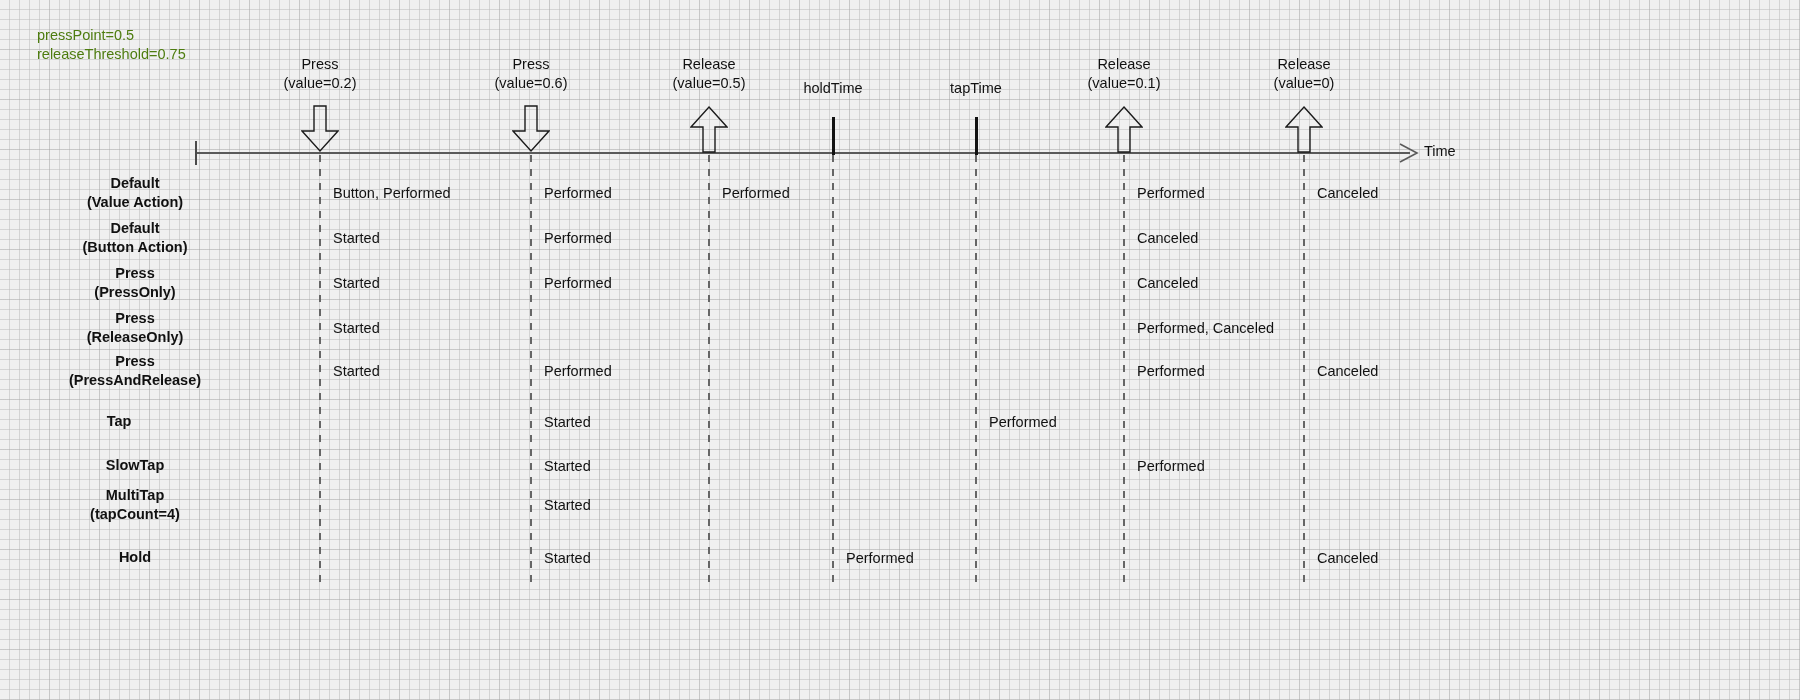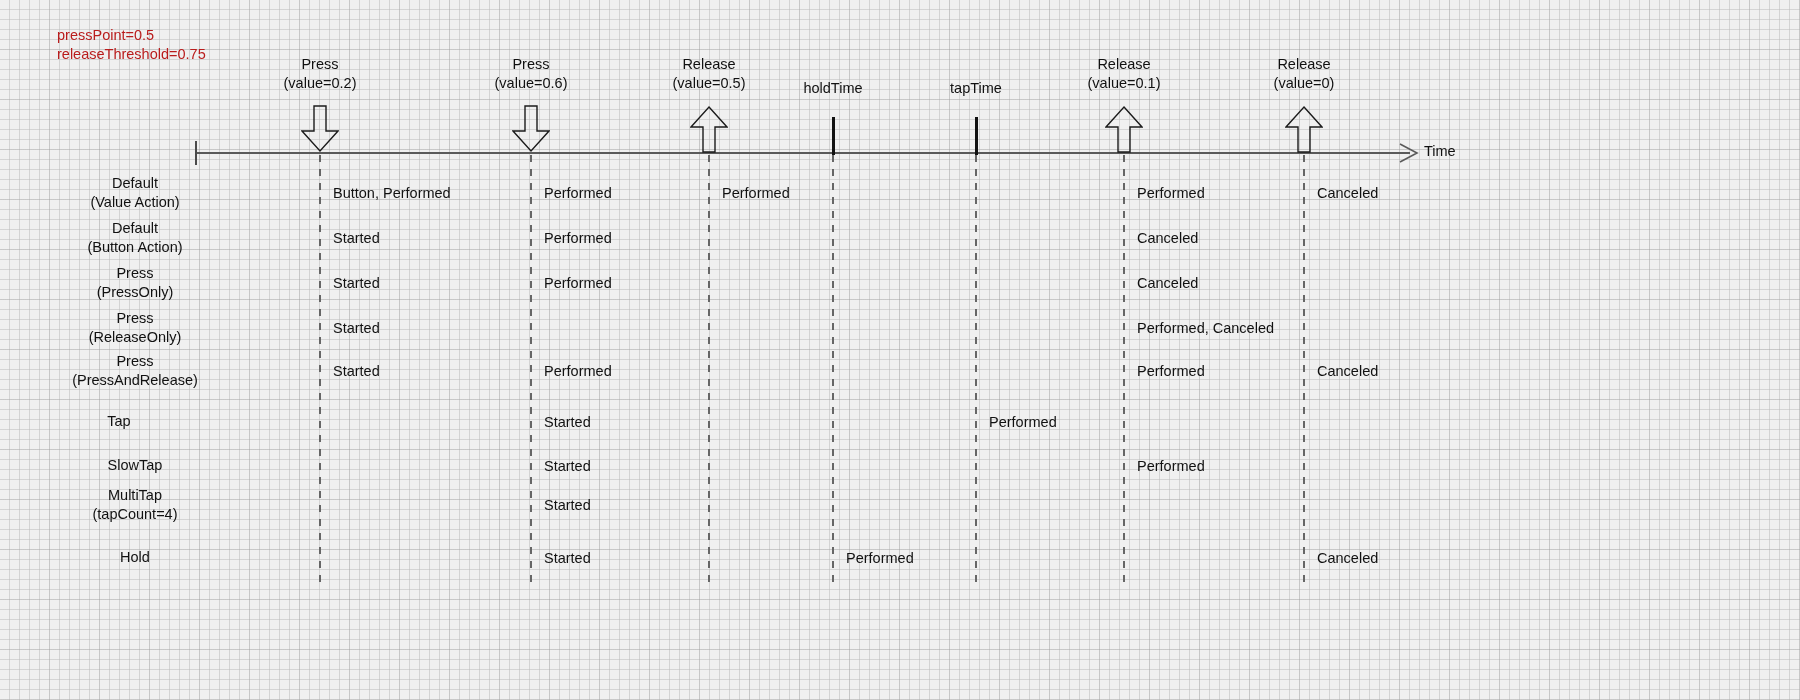--- a/index.html
+++ b/index.html
@@ -18,22 +18,21 @@
   }
   #stage{position:relative;width:1800px;height:700px;}
 
   .abs{position:absolute;}
 
   
   .params{
     left:37px;top:26px;
     font-size:14.5px;line-height:19px;
     white-space:pre;
-    color:#b91c1c;
-    margin-left:20px;
+    color:#4d7c0f;
   }
 
   
   .axis-line{
     left:195px;top:152px;width:1215px;height:2px;
     background:#5a5a5a;
   }
   .axis-cap{
     left:195px;top:141px;width:2px;height:24px;background:#4a4a4a;
   }
@@ -57,21 +56,21 @@
   
   .evt .drop{
     position:absolute;left:-1px;top:155px;width:2px;height:430px;
     background-image:linear-gradient(to bottom,#666 0,#666 7px,transparent 7px,transparent 14px);
     background-size:2px 14px;
   }
 
   
   .rlabel{
     position:absolute;right:0;width:230px;text-align:center;
-    font-size:14.5px;line-height:19px;white-space:pre;
+    font-size:14.5px;line-height:19px;white-space:pre;font-weight:bold;
   }
   
   .cell{
     position:absolute;font-size:14.5px;white-space:nowrap;
   }
 </style>
 </head>
 <body>
 
 <div id="stage">

